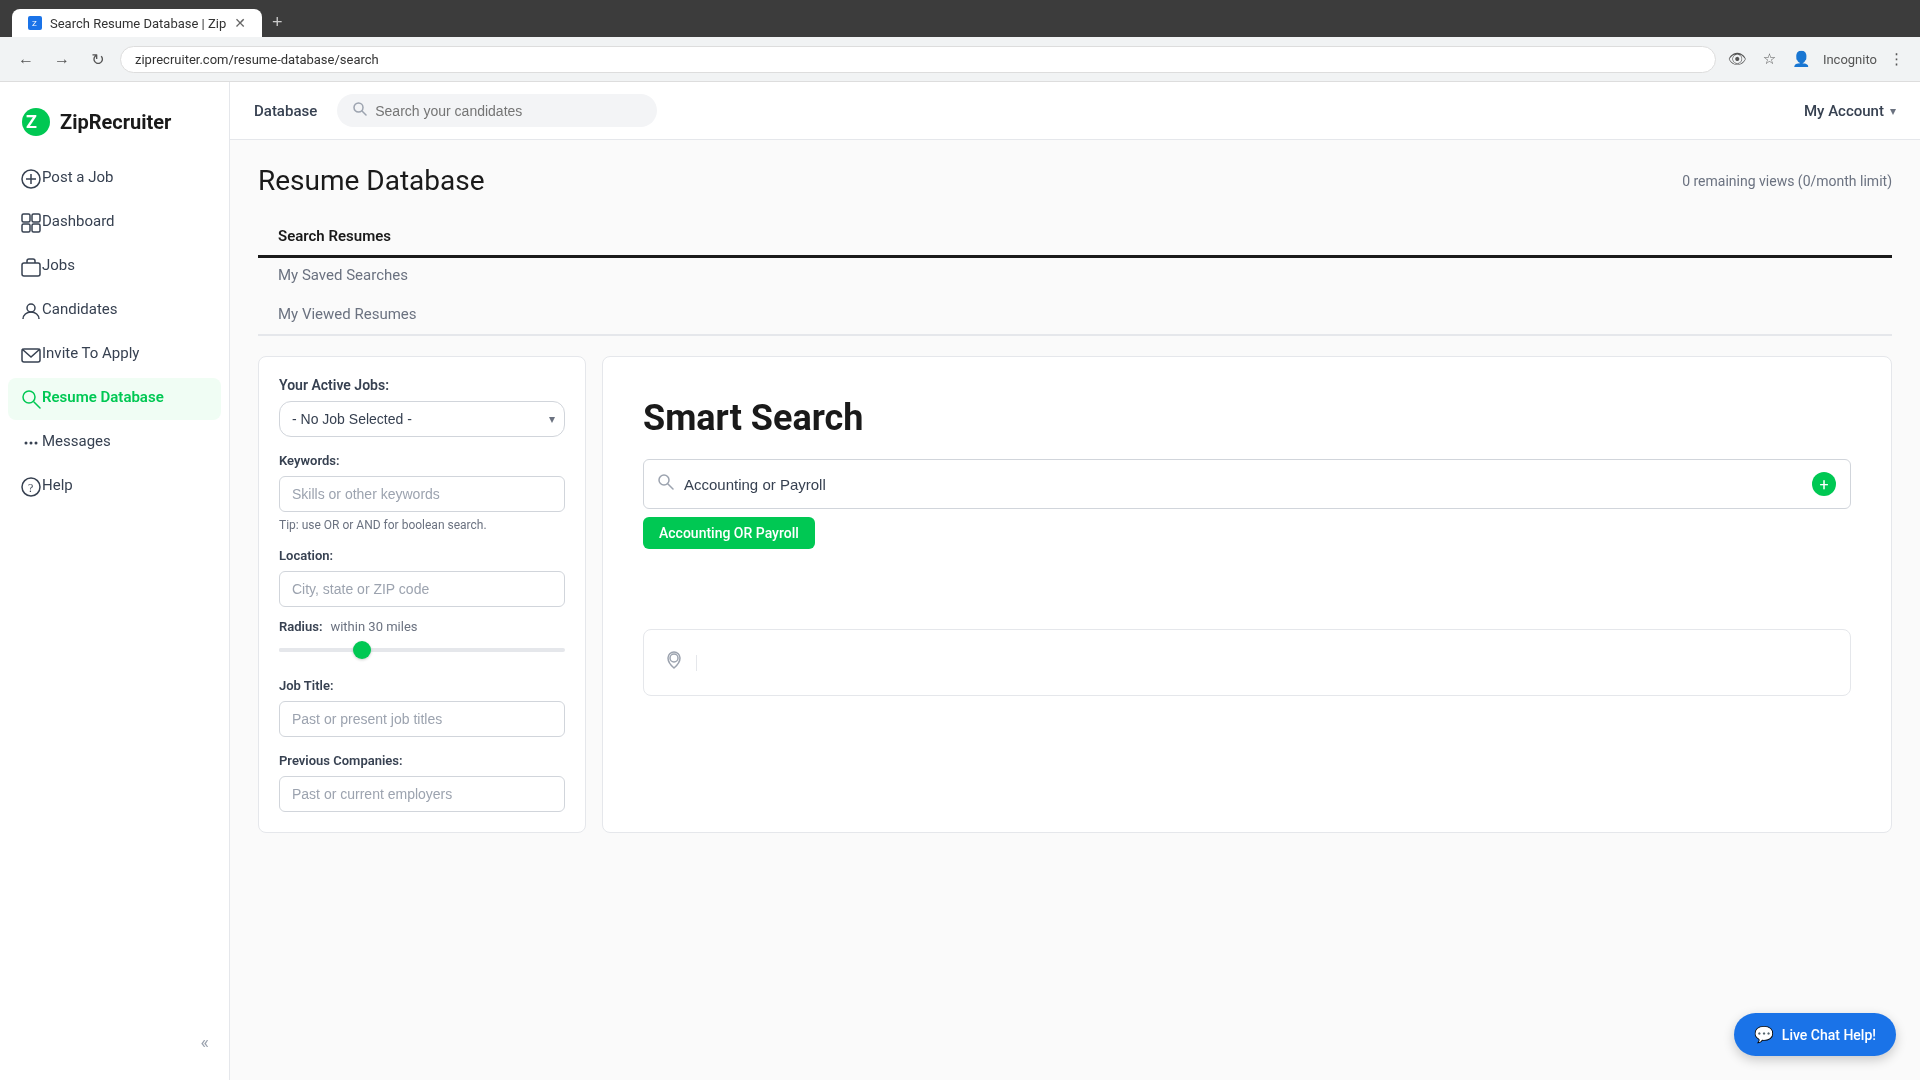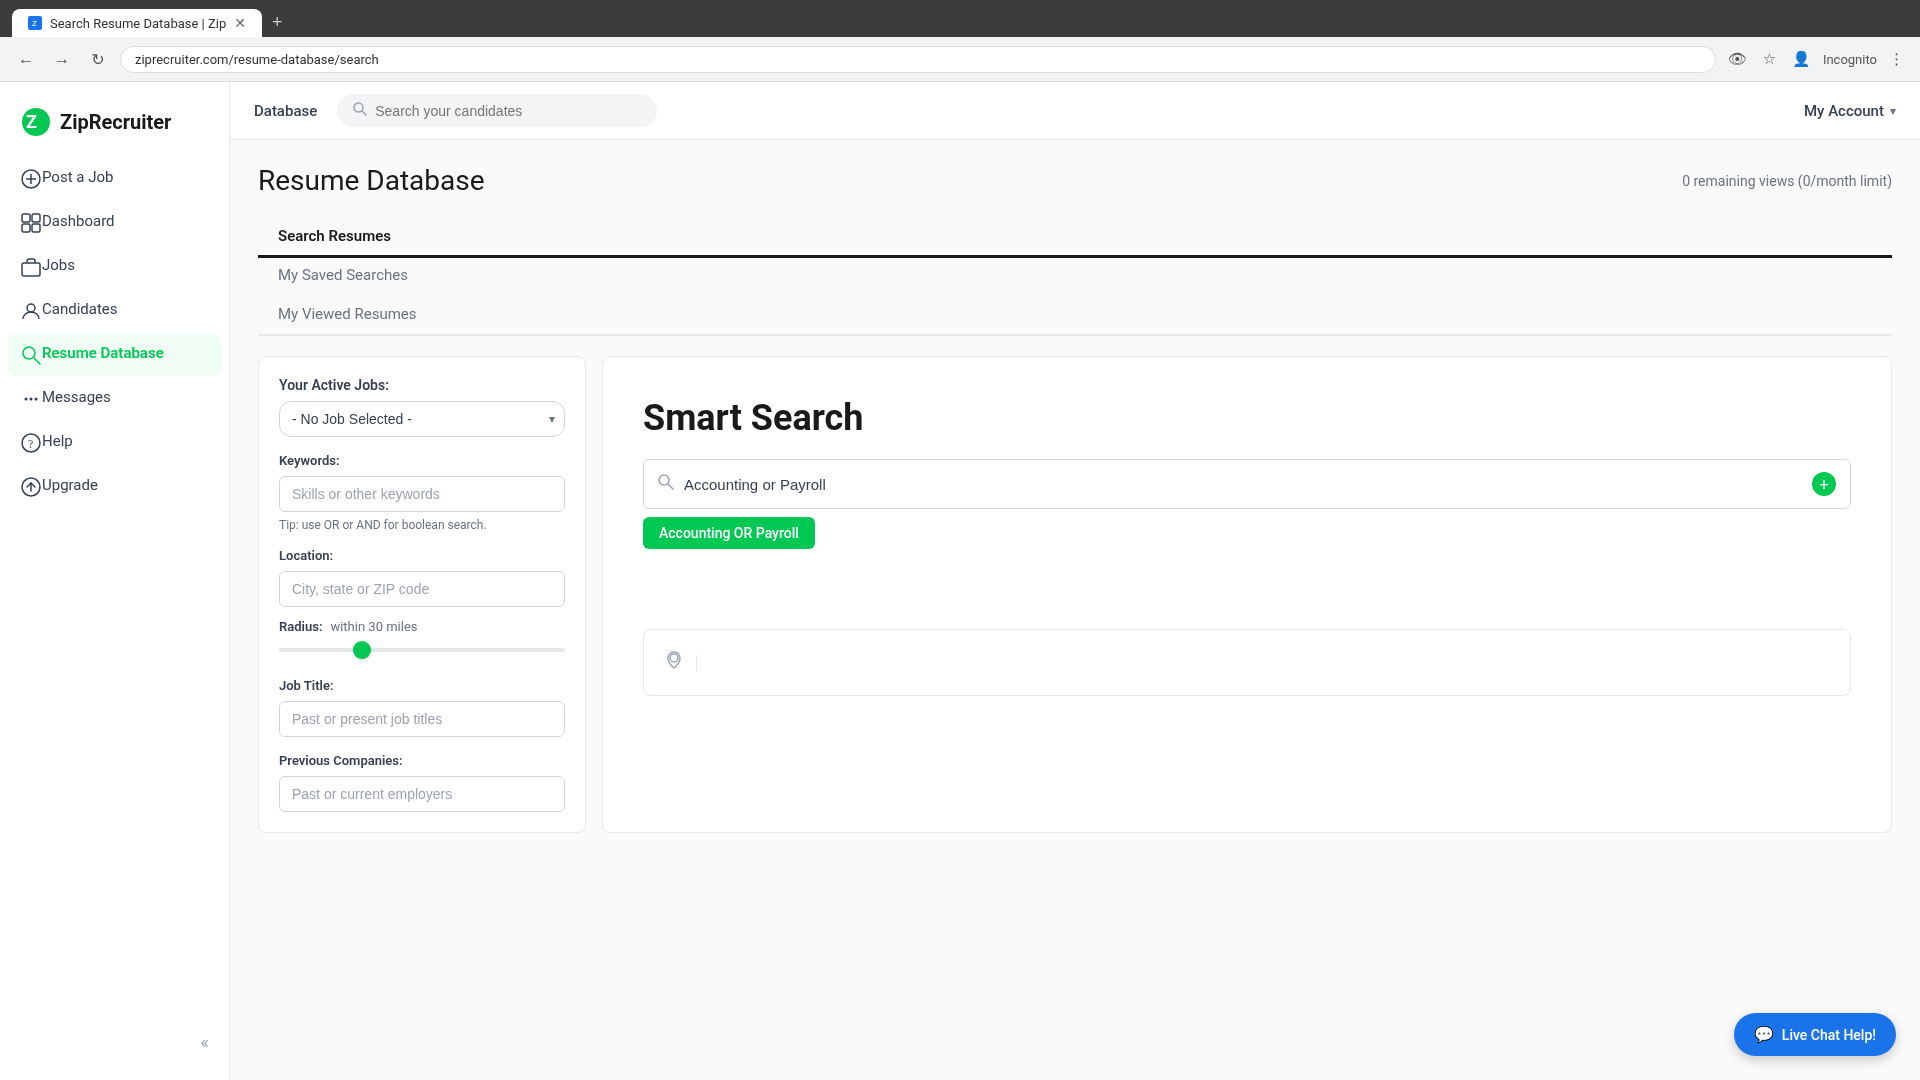--- a/index.html
+++ b/index.html
@@ -184,20 +184,29 @@
       <div class="sidebar-item">
         <span class="item-icon">
           <svg width="20" height="20" viewBox="0 0 20 20">
               <circle cx="10" cy="7" r="4" fill="none" stroke="#374151" stroke-width="1.5"></circle>
               <path d="M2 18c0-4 3.6-7 8-7s8 3 8 7" fill="none" stroke="#374151" stroke-width="1.5"></path>
             </svg>
         </span>
         <span>Candidates</span>
       </div>
 
+      <div class="sidebar-item">
+        <span class="item-icon">
+          <svg width="20" height="20" viewBox="0 0 20 20">
+              <rect x="1" y="4" width="18" height="13" rx="2" fill="none" stroke="#374151" stroke-width="1.5"></rect>
+              <polyline points="1,4 10,12 19,4" fill="none" stroke="#374151" stroke-width="1.5"></polyline>
+            </svg>
+        </span>
+        <span>Invite To Apply</span>
+      </div>
 
       <div class="sidebar-item active">
         <span class="item-icon">
           <svg width="20" height="20" viewBox="0 0 20 20">
               <circle cx="8" cy="8" r="6" fill="none" stroke="#00c853" stroke-width="1.5"></circle>
               <line x1="13" y1="13" x2="19" y2="19" stroke="#00c853" stroke-width="1.5" stroke-linecap="round"></line>
             </svg>
         </span>
         <span style="color:#00c853;">Resume Database</span>
       </div>
@@ -216,30 +225,20 @@
       <div class="sidebar-item">
         <span class="item-icon">
           <svg width="20" height="20" viewBox="0 0 20 20">
               <circle cx="10" cy="10" r="9" fill="none" stroke="#374151" stroke-width="1.5"></circle>
               <text x="7" y="15" font-size="12" fill="#374151" font-family="serif">?</text>
             </svg>
         </span>
         <span>Help</span>
       </div>
 
-      <div class="sidebar-item">
-        <span class="item-icon">
-          <svg width="20" height="20" viewBox="0 0 20 20">
-              <circle cx="10" cy="10" r="9" fill="none" stroke="#374151" stroke-width="1.5"></circle>
-              <polyline points="10,14 10,6" stroke="#374151" stroke-width="1.5" stroke-linecap="round"></polyline>
-              <polyline points="6,10 10,6 14,10" fill="none" stroke="#374151" stroke-width="1.5" stroke-linecap="round" stroke-linejoin="round"></polyline>
-            </svg>
-        </span>
-        <span>Upgrade</span>
-      </div>
 
     </div>
 
     <div class="sidebar-collapse">«</div>
   </div>
 
   <div class="main">
 
     <div class="top-header">
       <span class="breadcrumb-company">Database</span>

